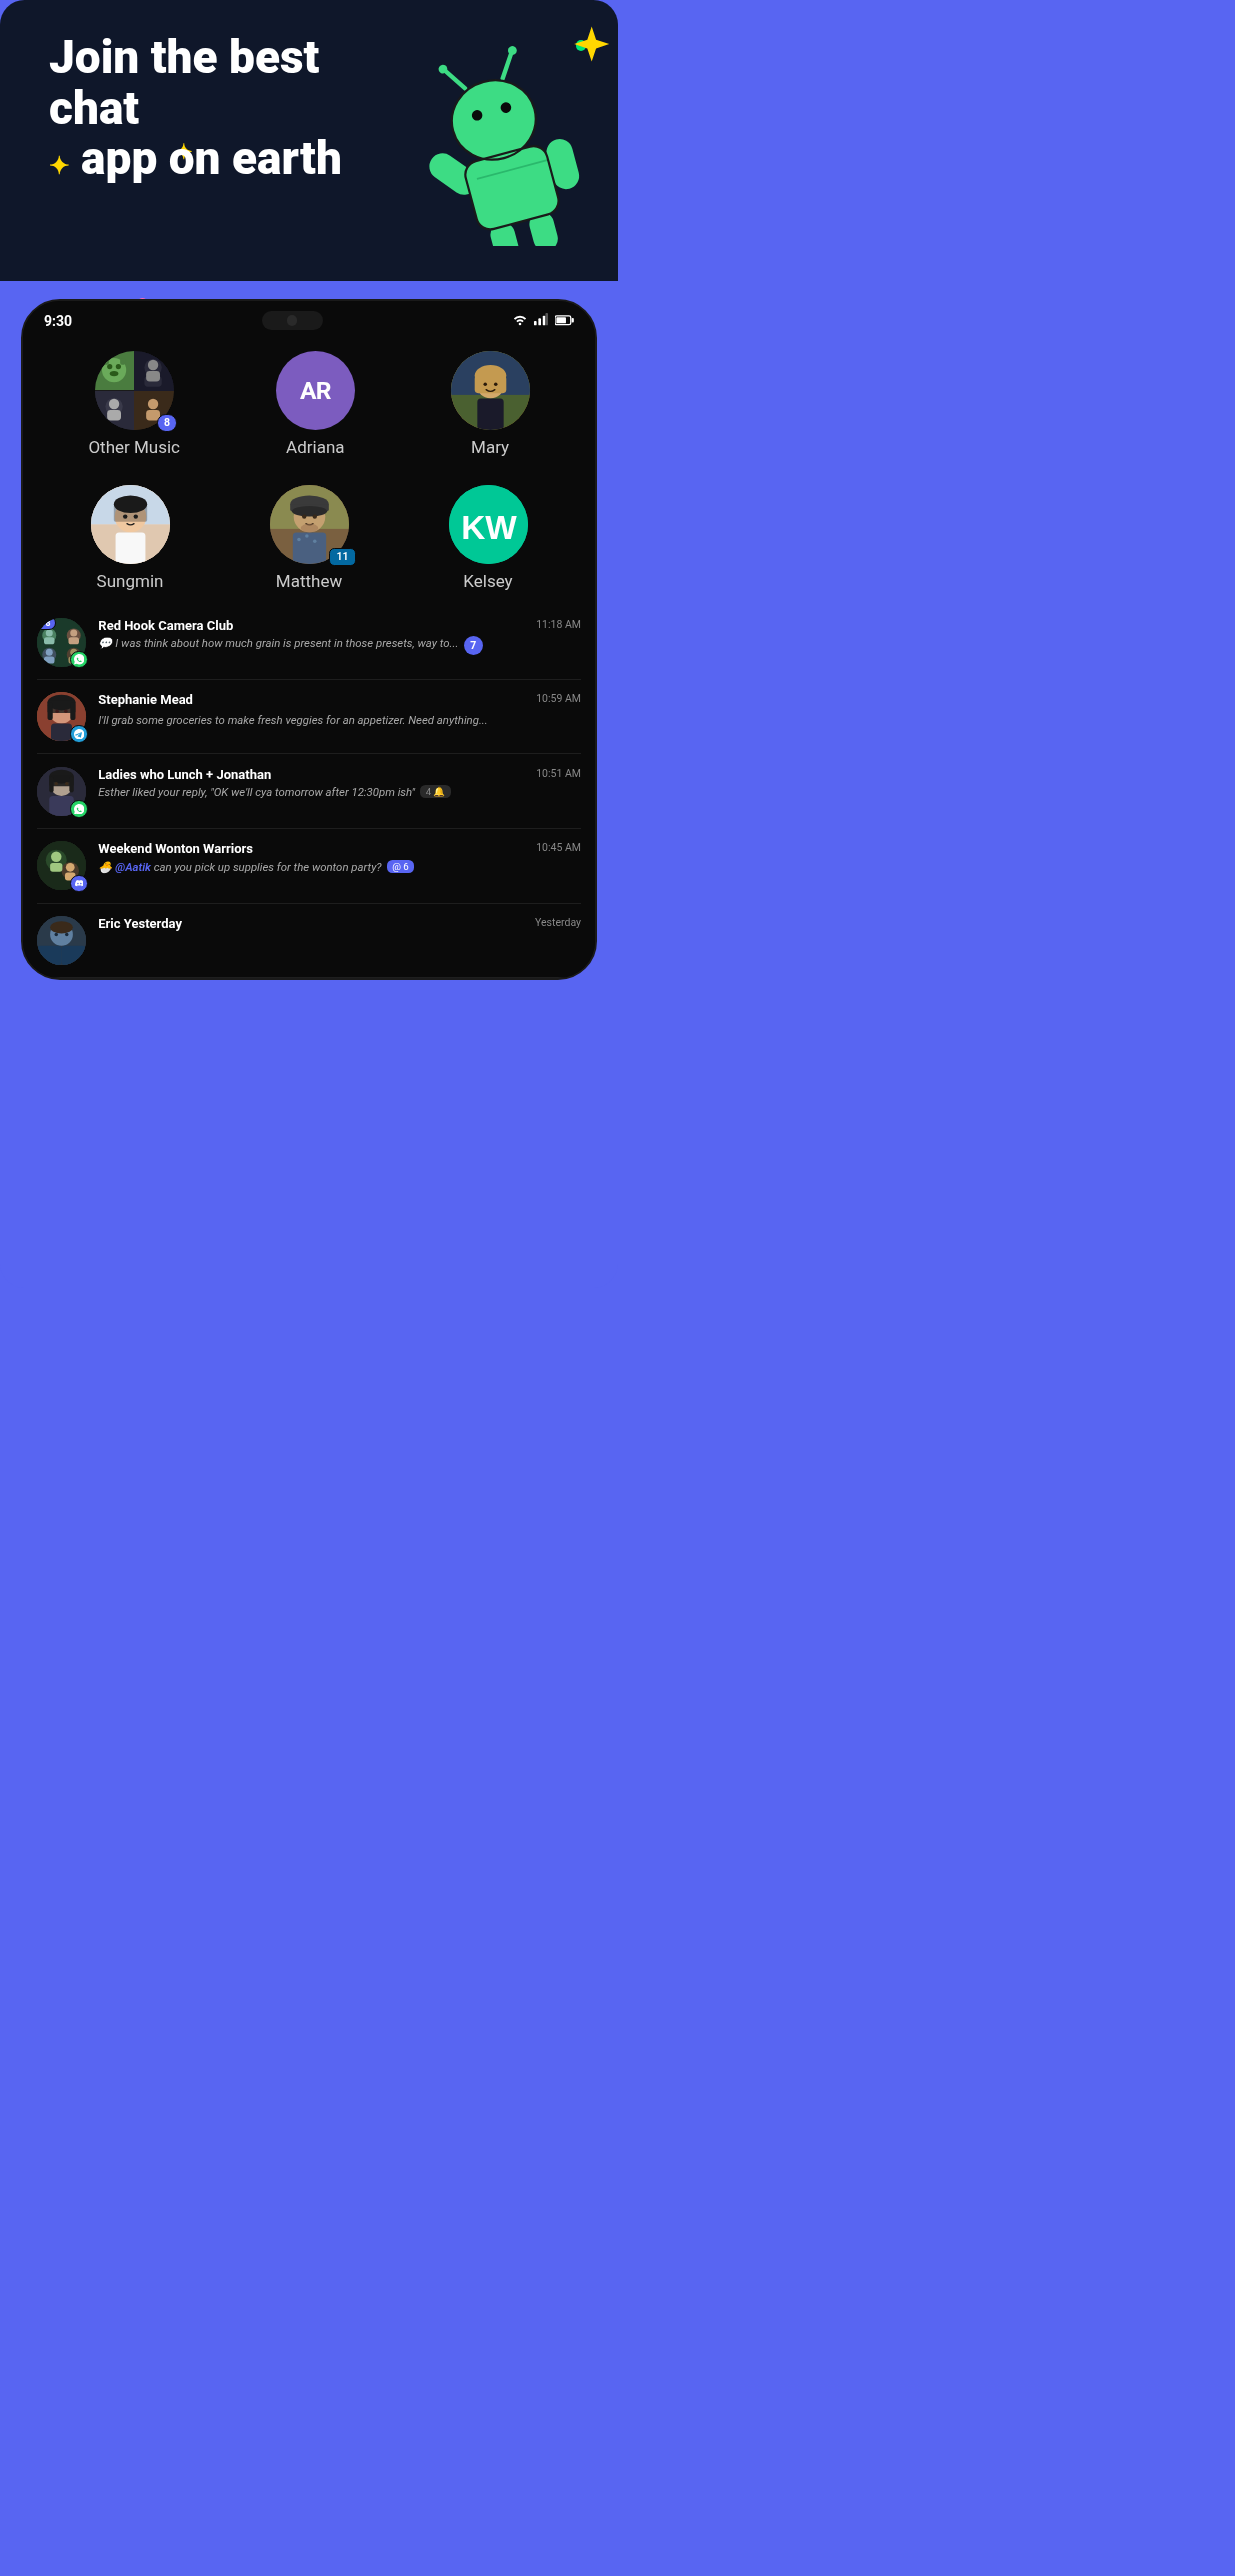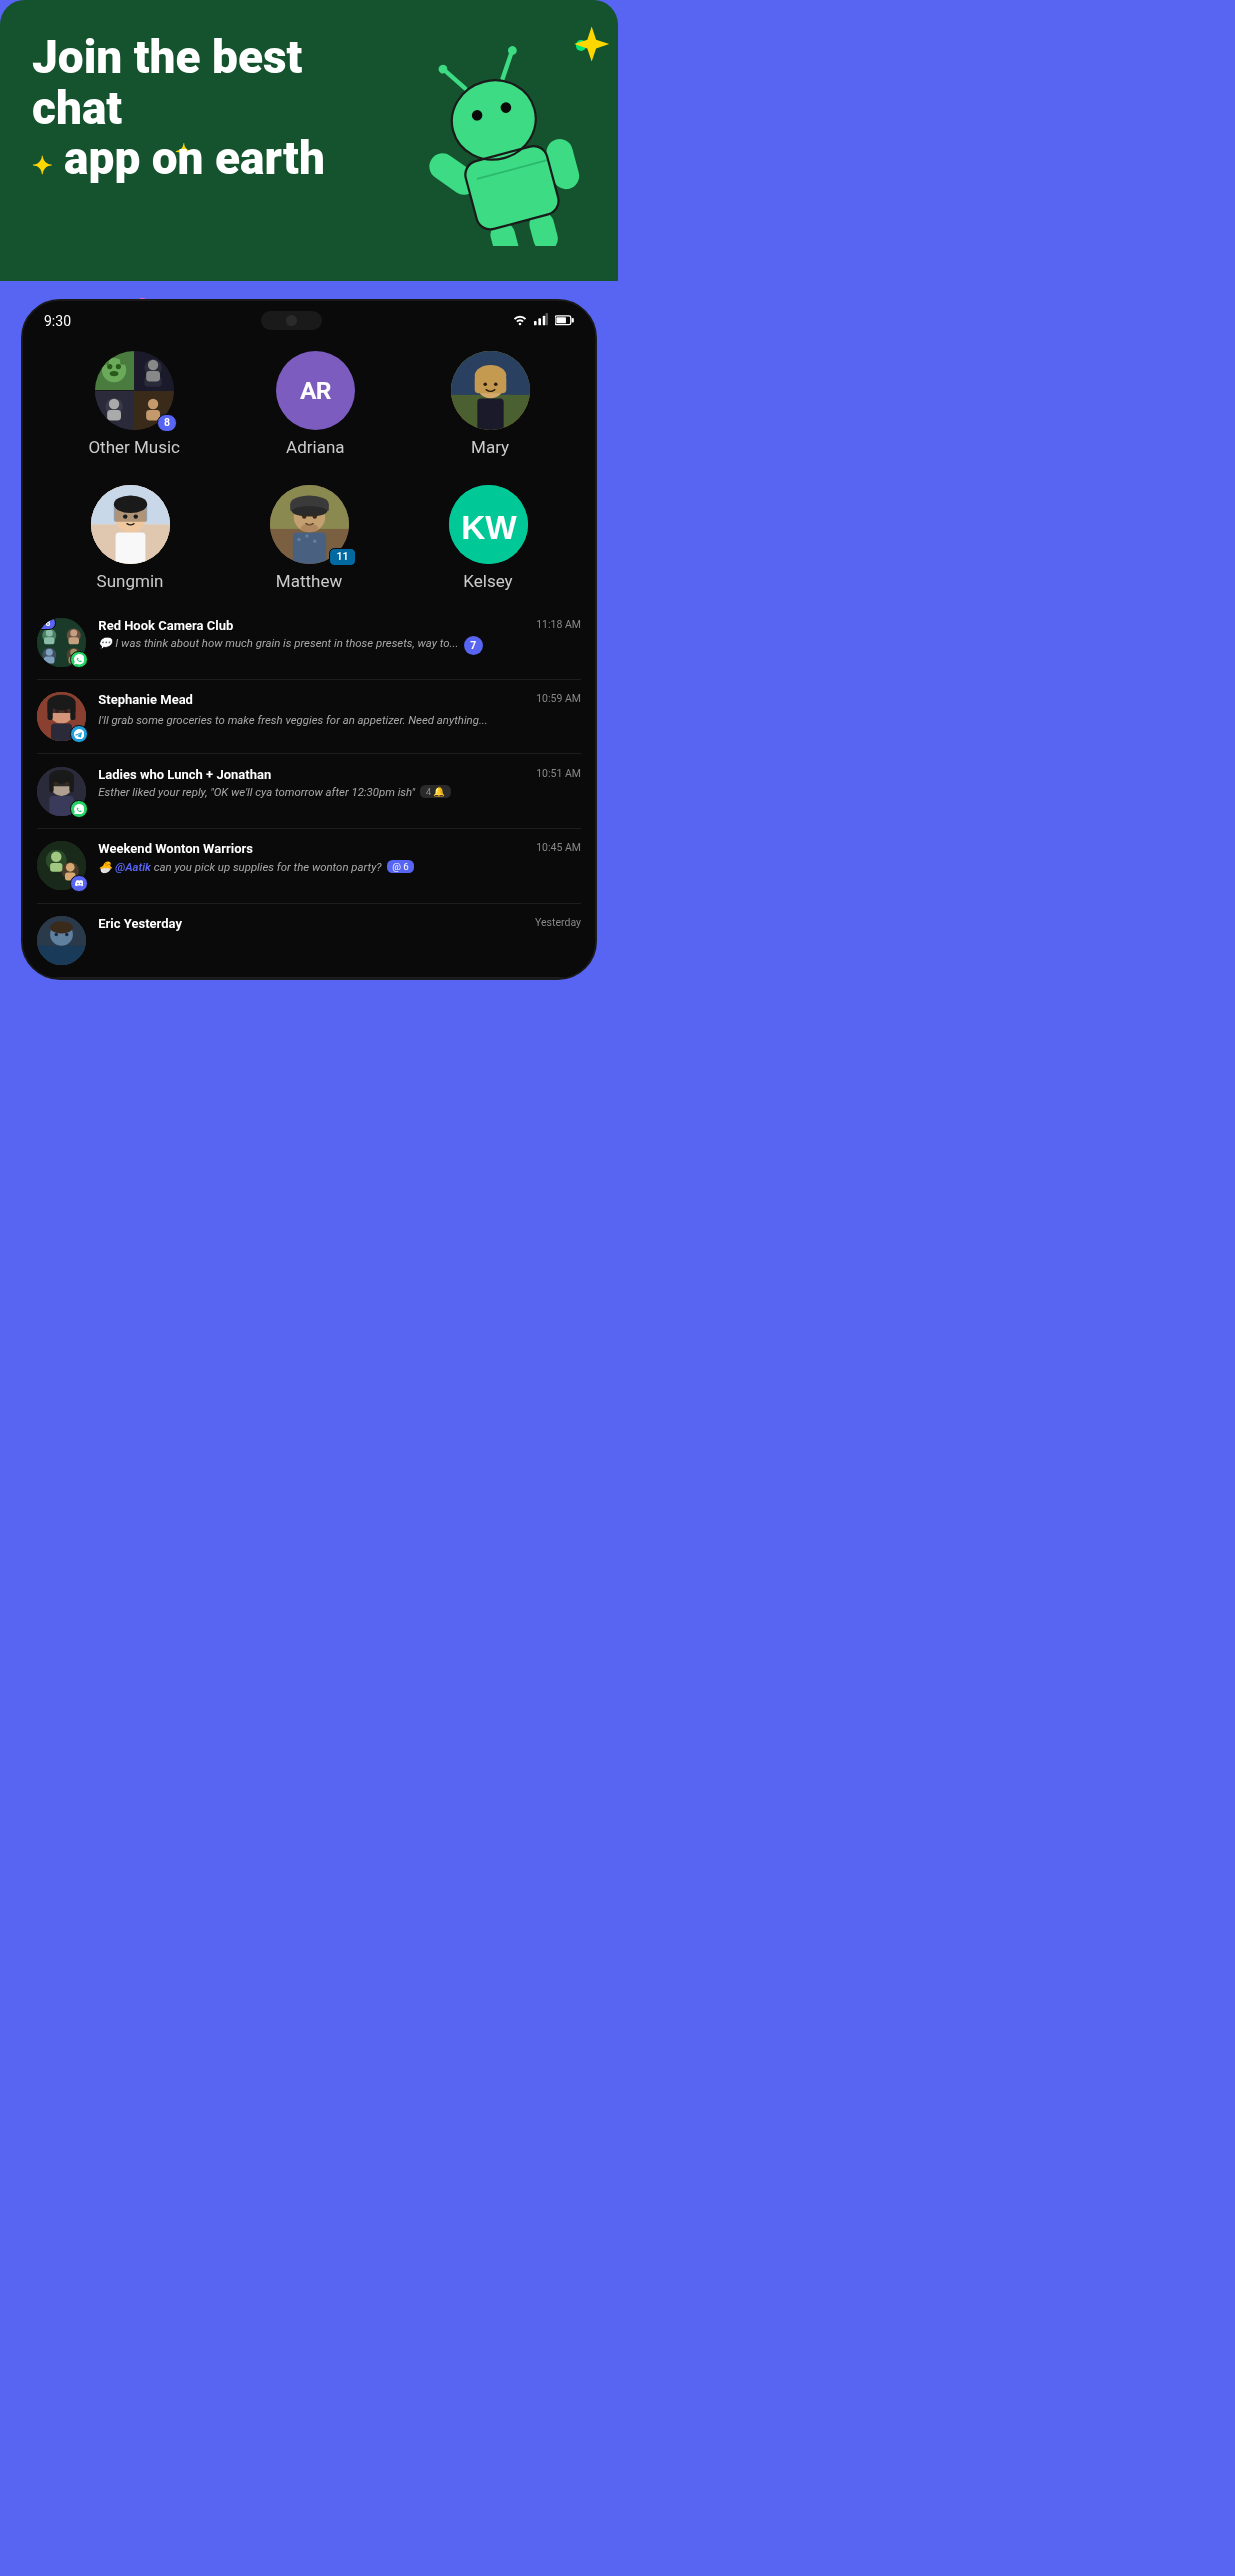--- a/index.html
+++ b/index.html
@@ -15,22 +15,22 @@
     .page-wrapper {
       width: 618px;
       position: relative;
       background: #5865f2;
       border-radius: 24.6px;
       overflow: hidden;
     }
 
     
     .hero-section {
-      background: #14532d;
-      padding: 32px 32px 0 32px;
+      background: #0f172a;
+      padding: 32px 32px 0 49px;
       position: relative;
       min-height: 281px;
     }
     .hero-title {
       color: #ffffff;
       font-size: 46px;
       font-weight: 900;
       line-height: 1.1;
       max-width: 316px;
       position: relative;
@@ -83,21 +83,21 @@
     .status-bar {
       display: flex;
       justify-content: space-between;
       align-items: center;
       padding: 10.5px 21px 7px 21px;
       background: #0a0a0a;
       color: white;
     }
     .status-time {
       font-size: 14px;
-      font-weight: 400;
+      font-weight: 700;
       color: white;
     }
     .status-icons {
       display: flex;
       align-items: center;
       gap: 5.3px;
     }
     .notch-pill {
       width: 61px;
       height: 19.3px;

